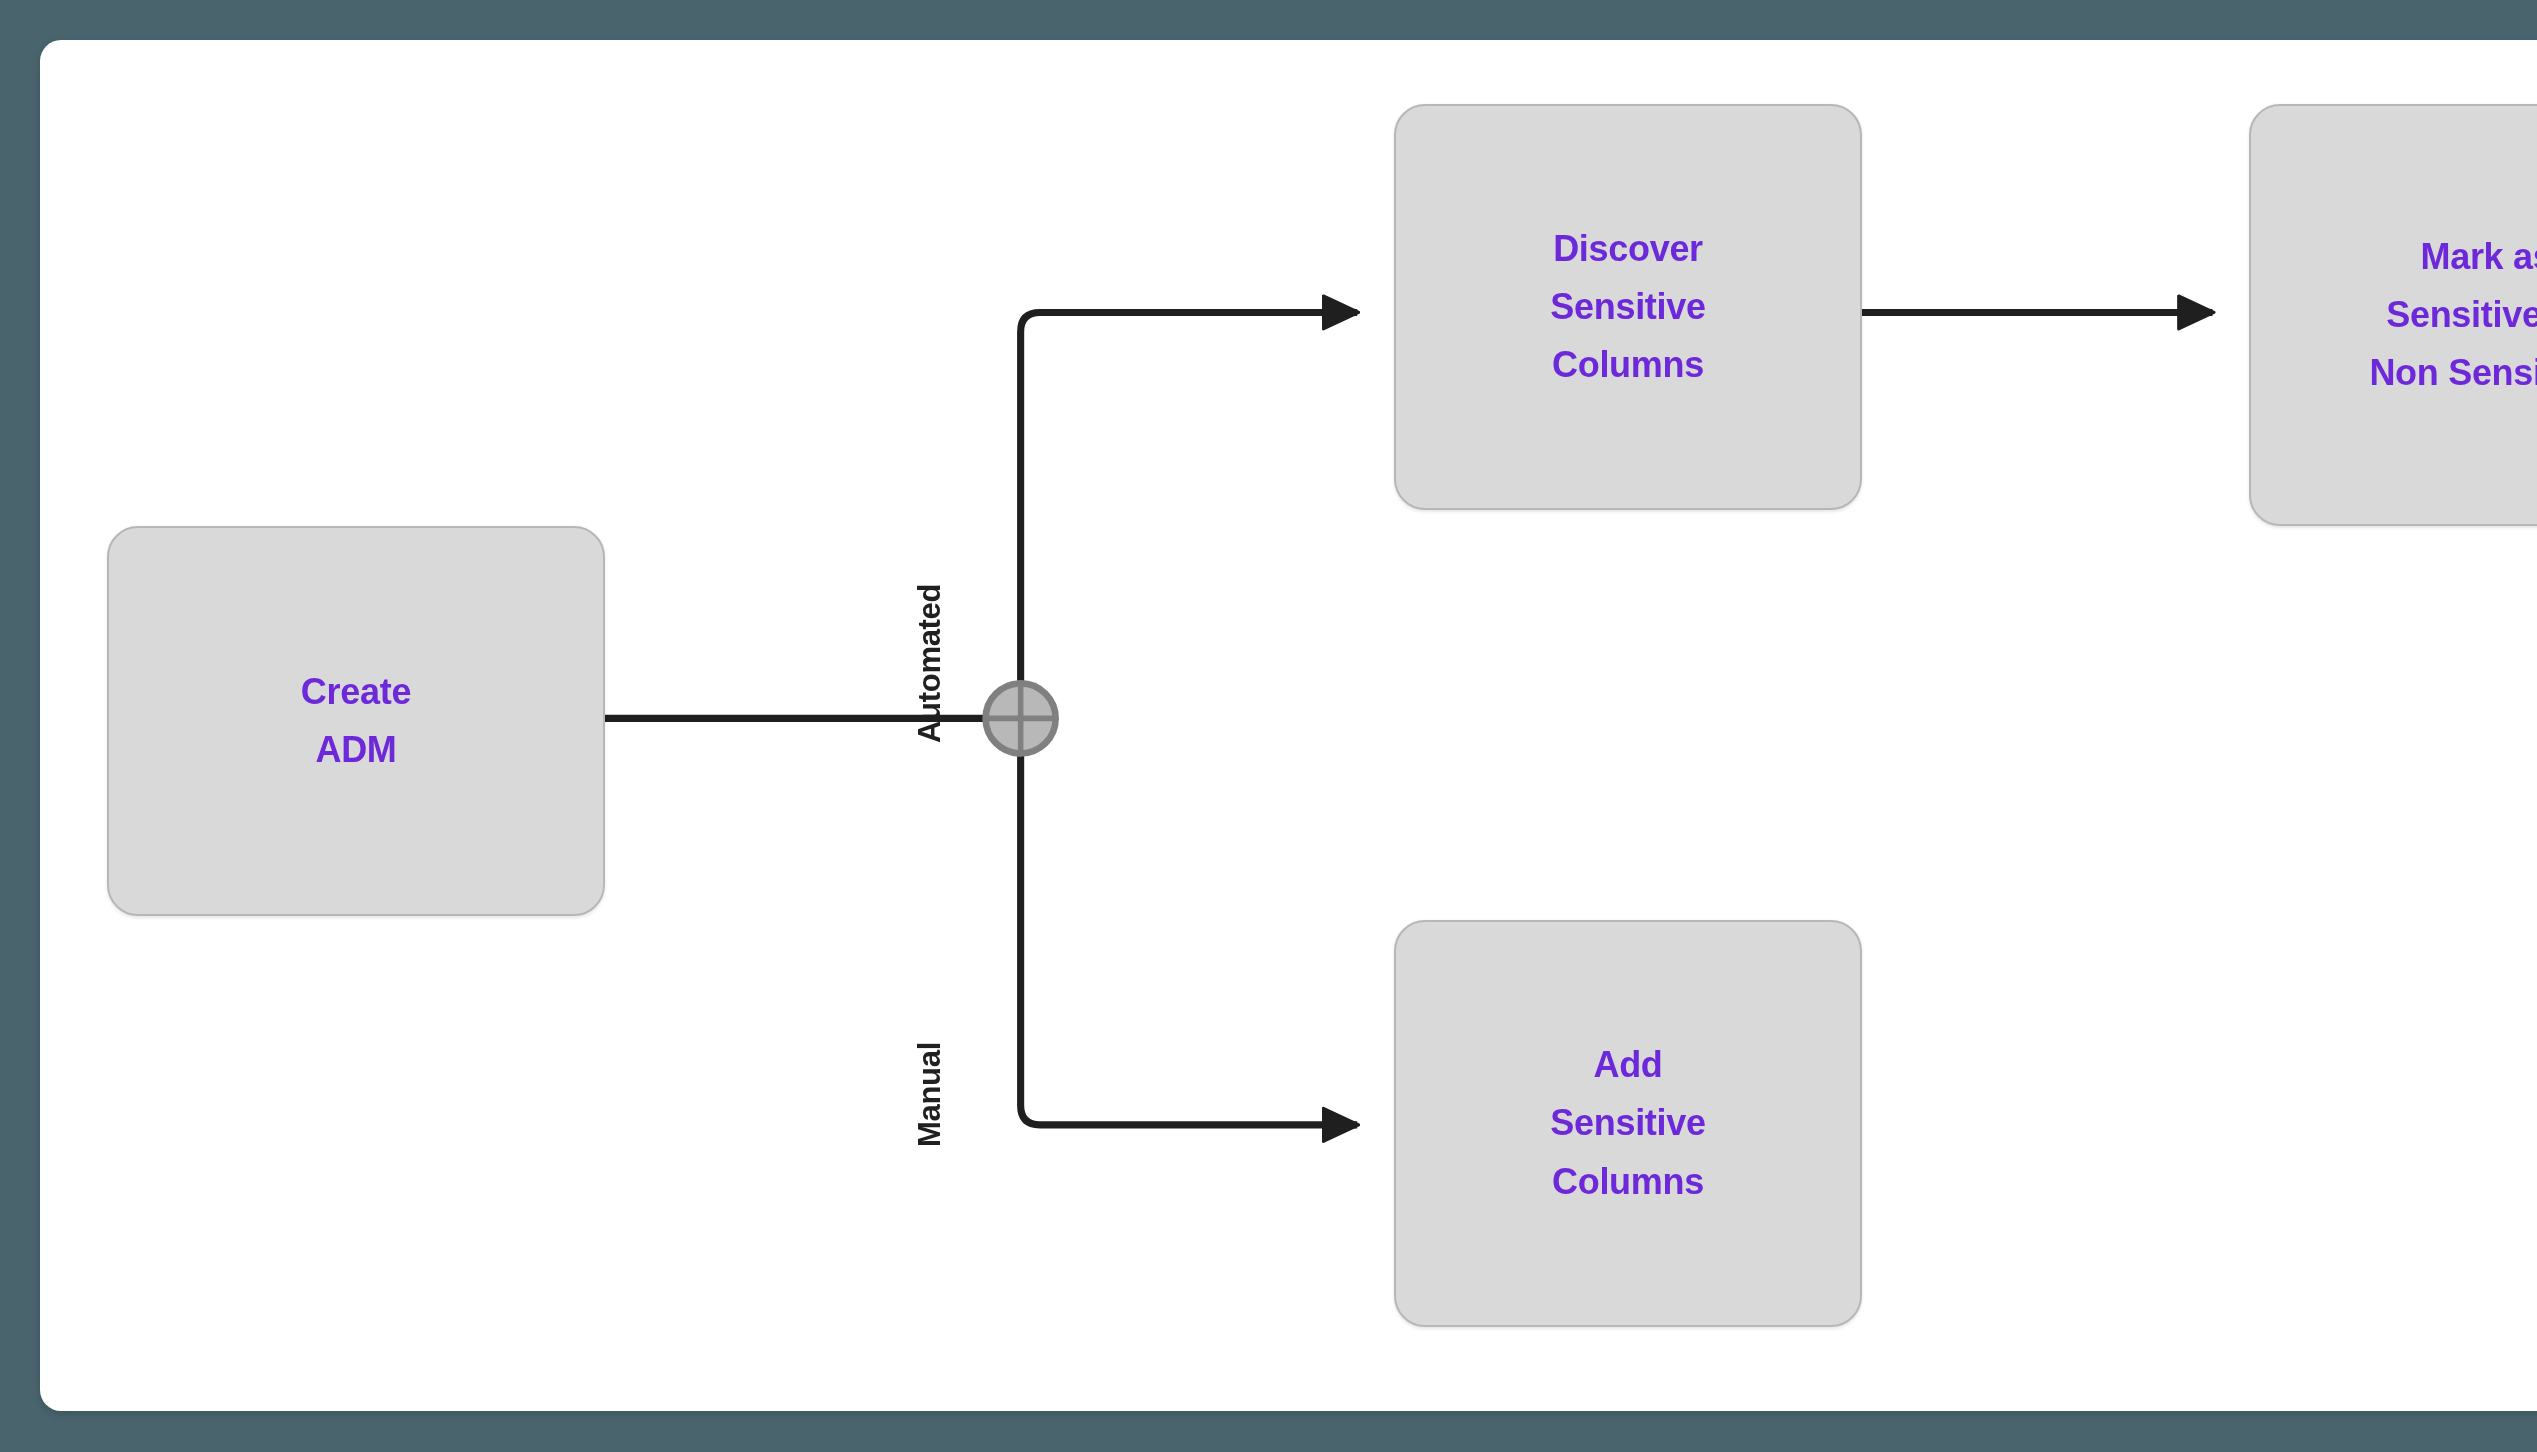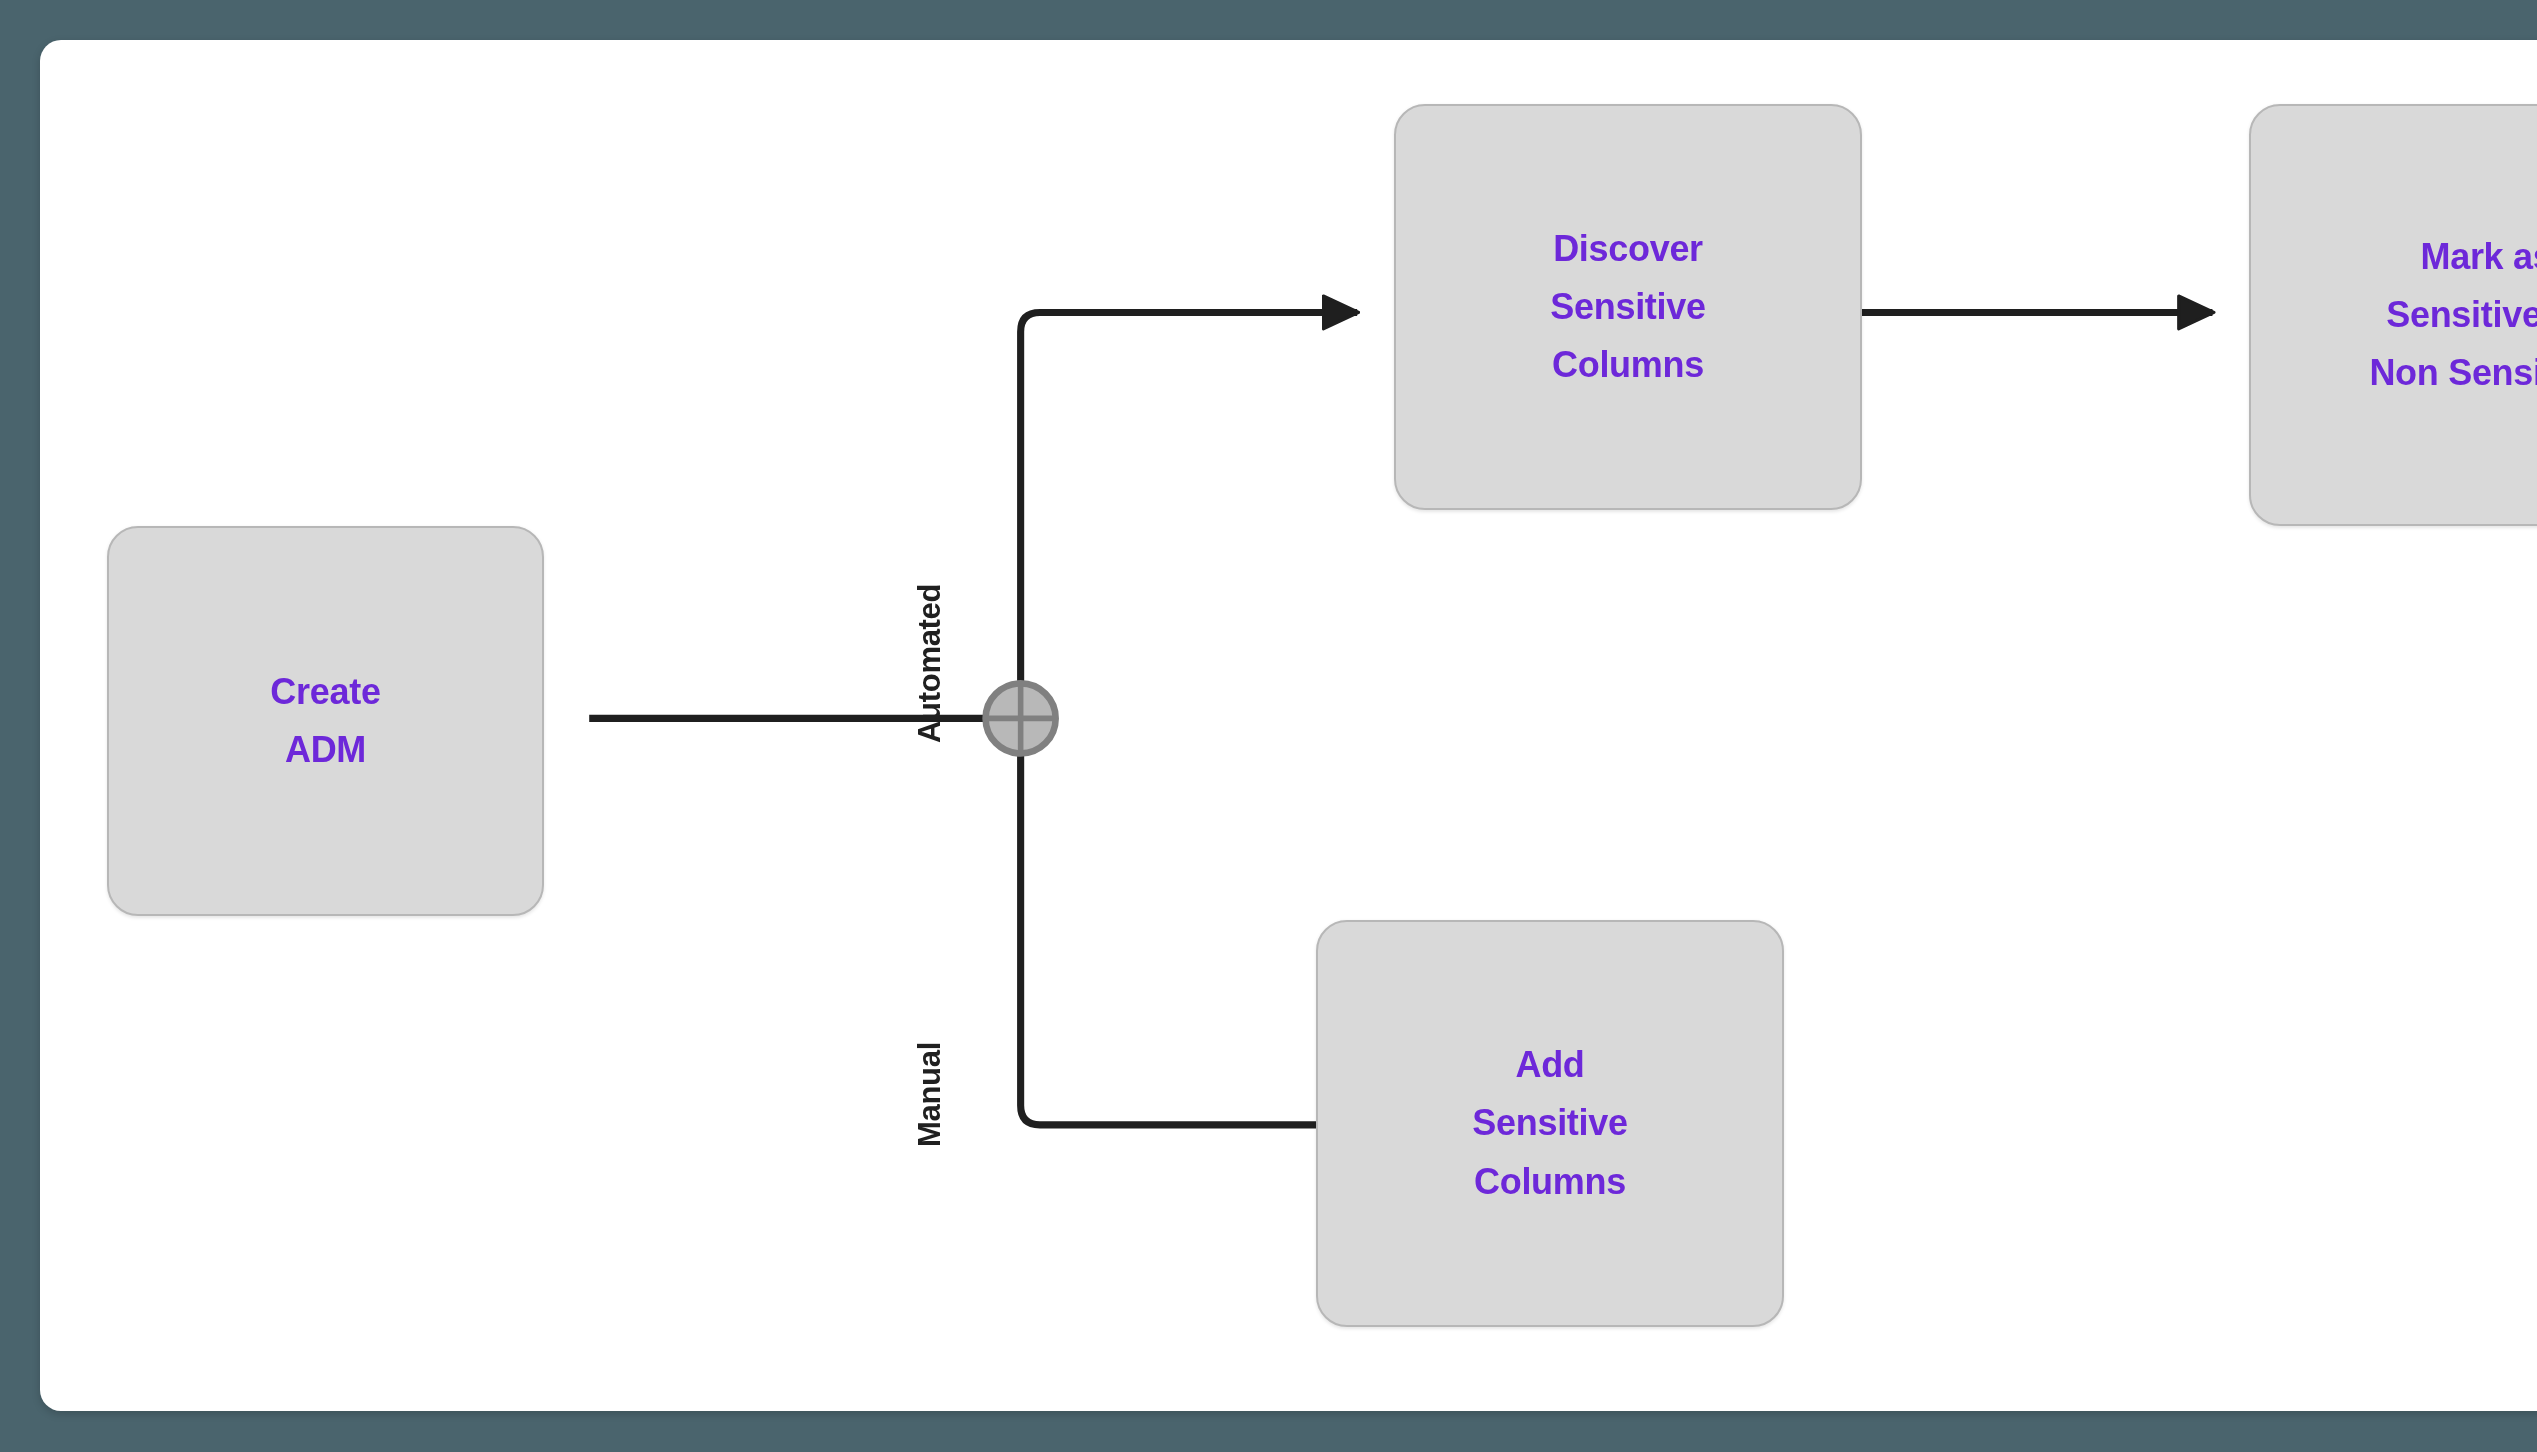--- a/index.html
+++ b/index.html
@@ -36,24 +36,24 @@
     font-weight:bold;
     font-size:36px;
     line-height:1.62;
     color:#6d28d9;
     text-align:center;
     letter-spacing:-0.3px;
     white-space:pre-line;
   }
 
   
-  #node-create-adm      {left:67px;  top:486px;  width:437px;  height:390px;}
+  #node-create-adm      {left:67px;  top:486px;  width:498px;  height:390px;}
   #node-discover        {left:1354px; top:64px;  width:468px;  height:406px;}
   #node-mark            {left:2209px; top:64px;  width:475px;  height:422px;}
-  #node-add             {left:1276px; top:880px; width:468px;  height:407px;}
+  #node-add             {left:1354px; top:880px; width:468px;  height:407px;}
 
   .edge-label{
     position:absolute;
     font-weight:bold;
     font-size:31px;
     color:#202020;
     letter-spacing:-0.3px;
     transform-origin:left bottom;
     white-space:nowrap;
   }

